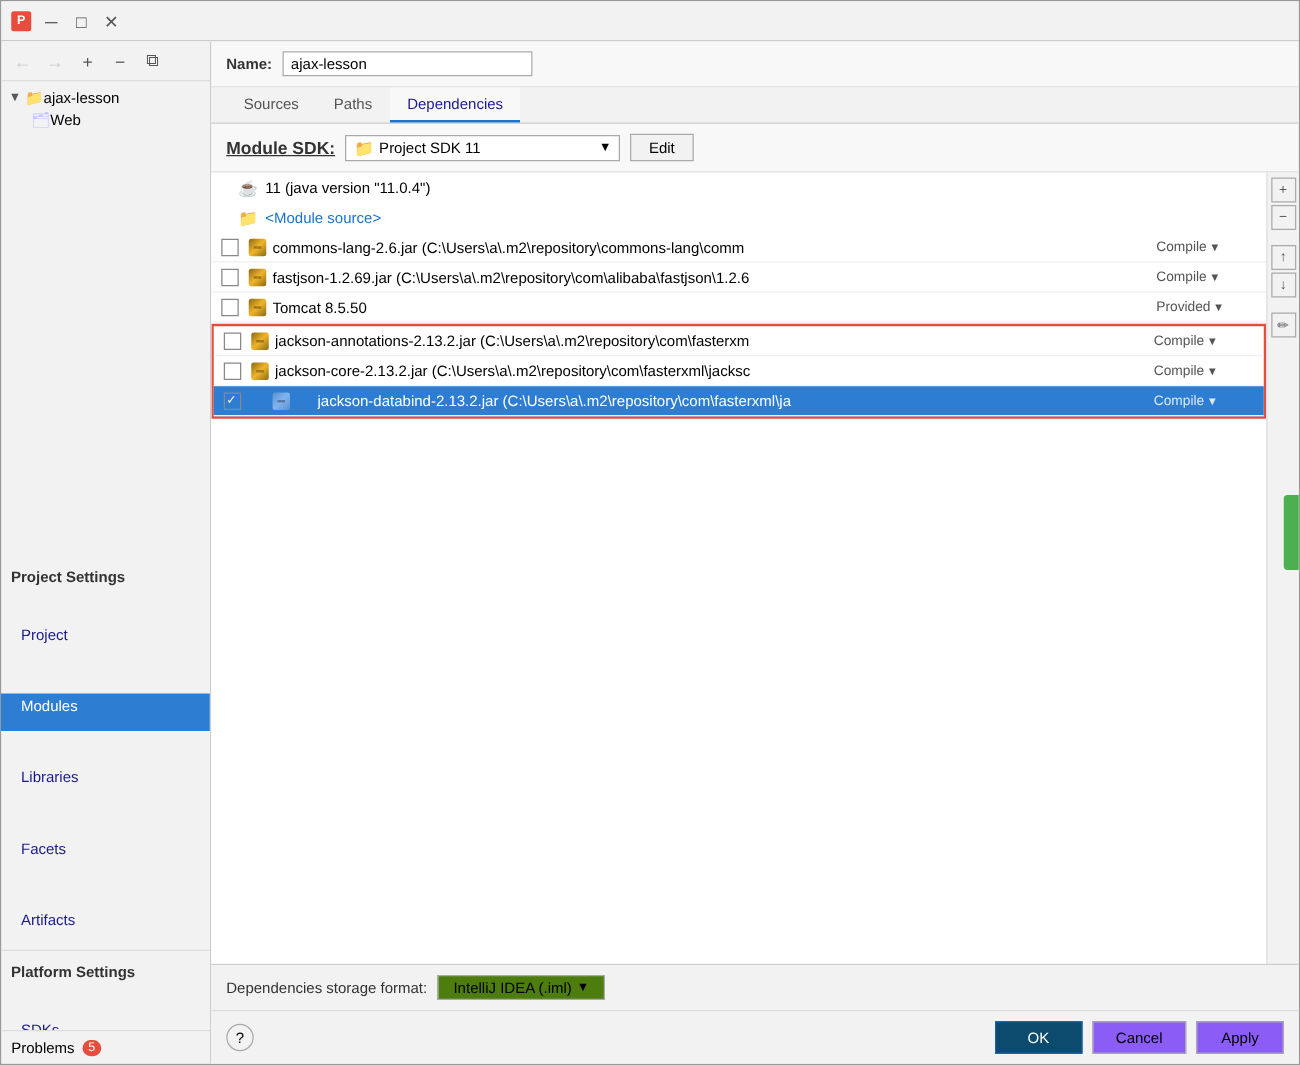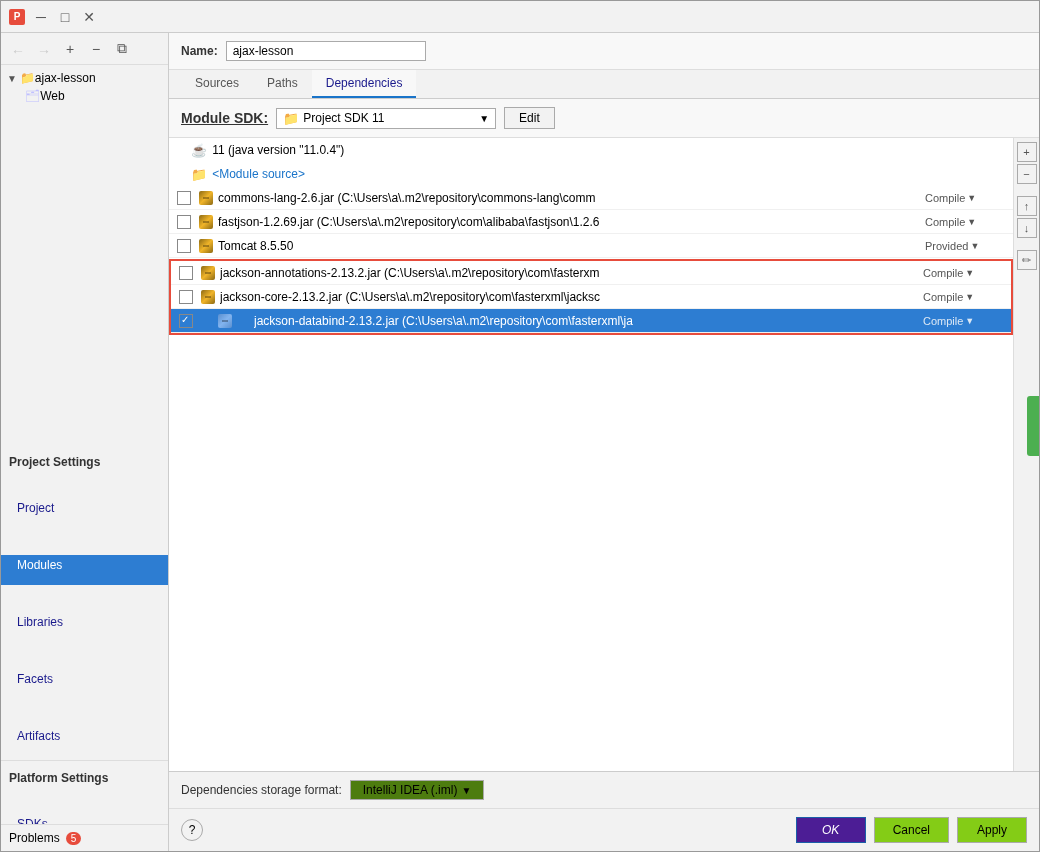--- a/index.html
+++ b/index.html
@@ -448,30 +448,29 @@
       justify-content: flex-end;
       gap: 8px;
       background: #f2f2f2;
       border-top: 1px solid #ddd;
     }
     
     .dialog-btn {
       padding: 5px 18px;
       font-size: 12px;
       border: 1px solid #aaa;
-      background: #84cc16;
+      background: #8b5cf6;
       cursor: pointer;
       min-width: 70px;
     }
     
     .dialog-btn.primary {
-      background: #4c1d95;
+      background: #0c4a6e;
       color: white;
       border-color: #1a5fa8;
-      font-style: italic;
     }
     
     
     .nav-btn {
       width: 22px;
       height: 22px;
       background: none;
       border: none;
       cursor: pointer;
       font-size: 14px;

